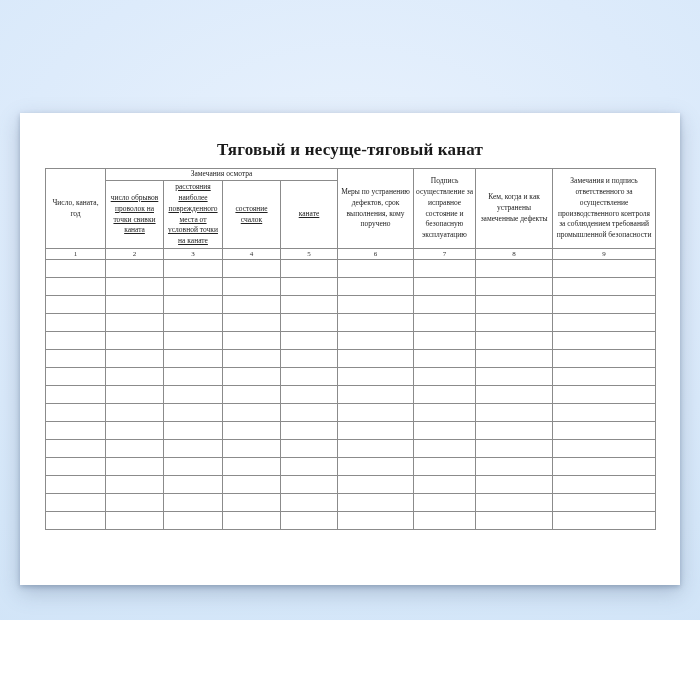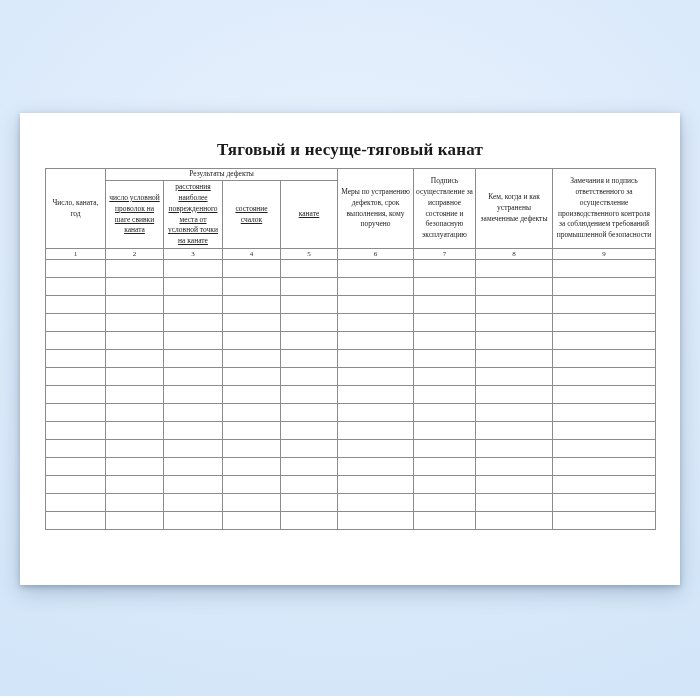--- a/index.html
+++ b/index.html
@@ -8,21 +8,21 @@
   }
   body {
     width: 700px;
     height: 700px;
     overflow: hidden;
     font-family: "Liberation Serif", "DejaVu Serif", serif;
   }
   .backdrop {
     position: relative;
     width: 700px;
-    height: 696px;
+    height: 620px;
     background: radial-gradient(120% 95% at 50% 30%,
       #e9f2fd 0%, #ddebfb 40%, #d5e7f9 70%, #cfe2f6 100%);
   }
   .page {
     position: absolute;
     left: 20px;
     top: 113px;
     width: 660px;
     height: 472px;
     background: #ffffff;
@@ -88,28 +88,28 @@
           <col style="width:58px">
           <col style="width:57px">
           <col style="width:76px">
           <col style="width:62px">
           <col style="width:77px">
           <col style="width:103px">
         </colgroup>
         <thead>
           <tr class="group-row">
             <th rowspan="2">Число, каната, год</th>
-            <th colspan="4">Результаты дефекты</th>
+            <th colspan="4">Замечания осмотра</th>
             <th rowspan="2">Меры по устранению дефектов, срок выполнения, кому поручено</th>
             <th rowspan="2">Подпись осуществление за исправное состояние и безопасную эксплуатацию</th>
             <th rowspan="2">Кем, когда и как устранены замеченные дефекты</th>
             <th rowspan="2">Замечания и подпись ответственного за осуществление производственного контроля за соблюдением требований промышленной безопасности</th>
           </tr>
           <tr class="subhead-row">
-            <th>число условной проволок на шаге свивки каната</th>
+            <th>число обрывов проволок на точки свивки каната</th>
             <th>расстояния наиболее поврежденного места от условной точки на канате</th>
             <th>состояние счалок</th>
             <th>канате</th>
           </tr>
           <tr class="numbers-row">
             <td>1</td>
             <td>2</td>
             <td>3</td>
             <td>4</td>
             <td>5</td>

